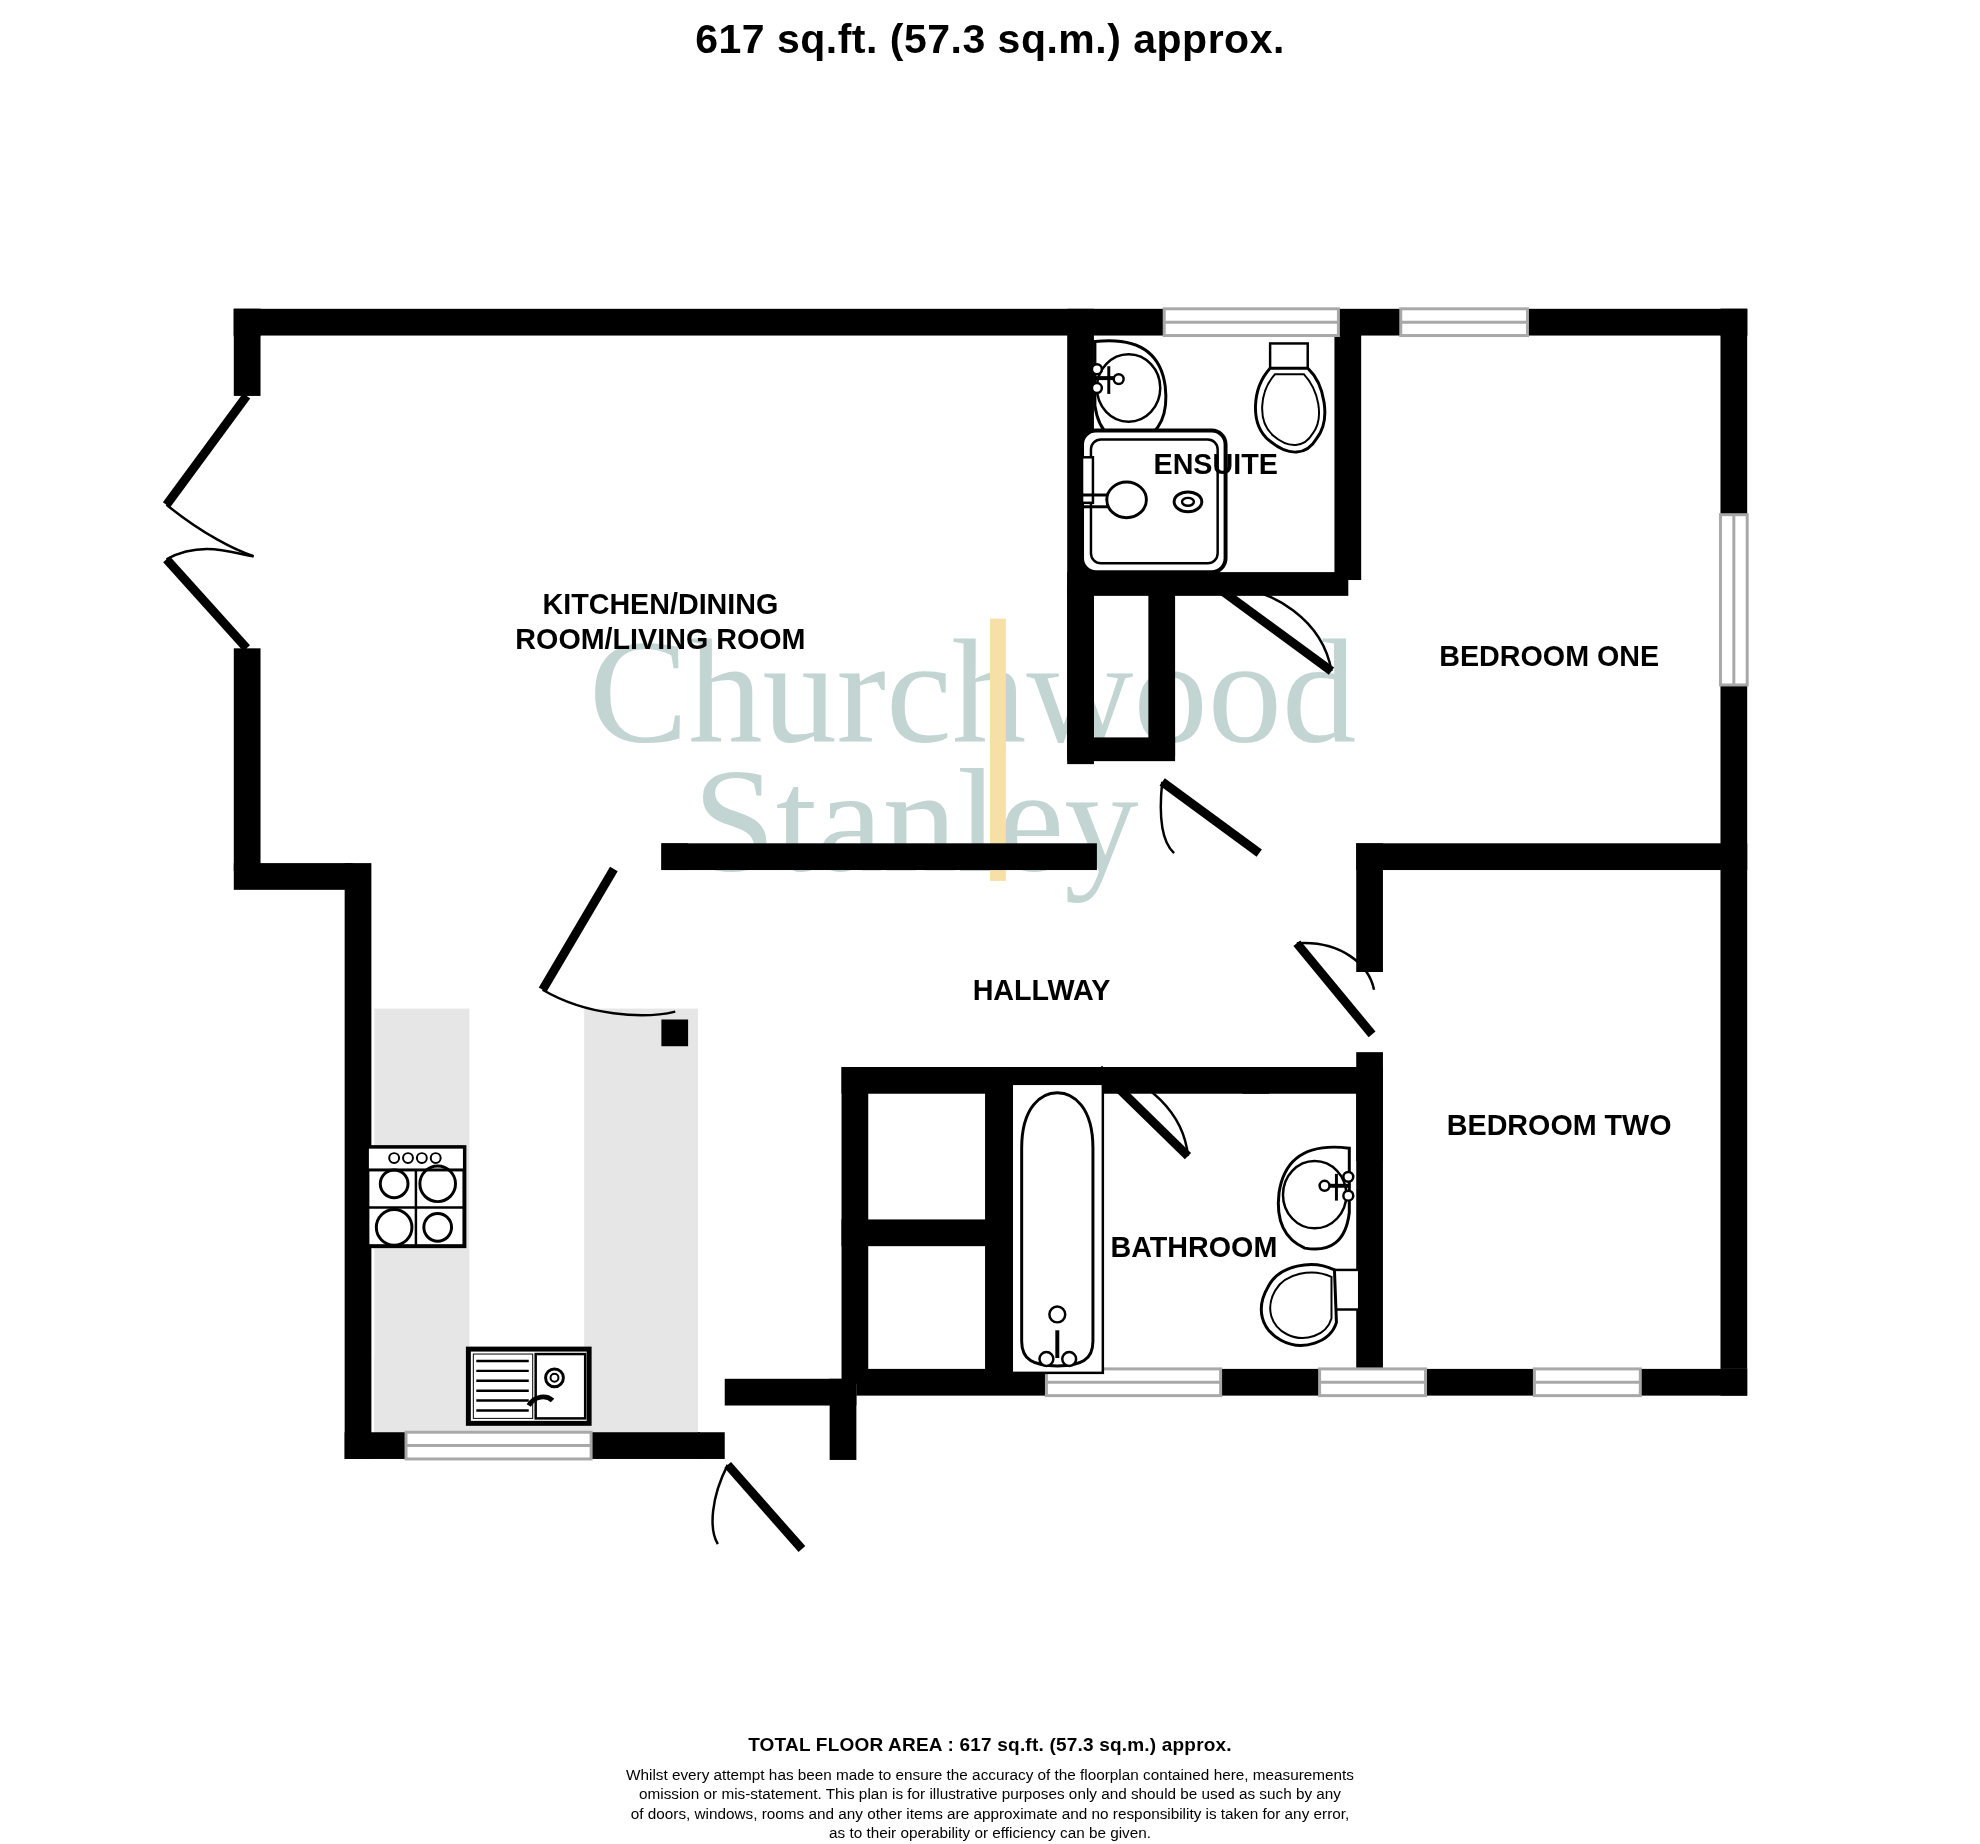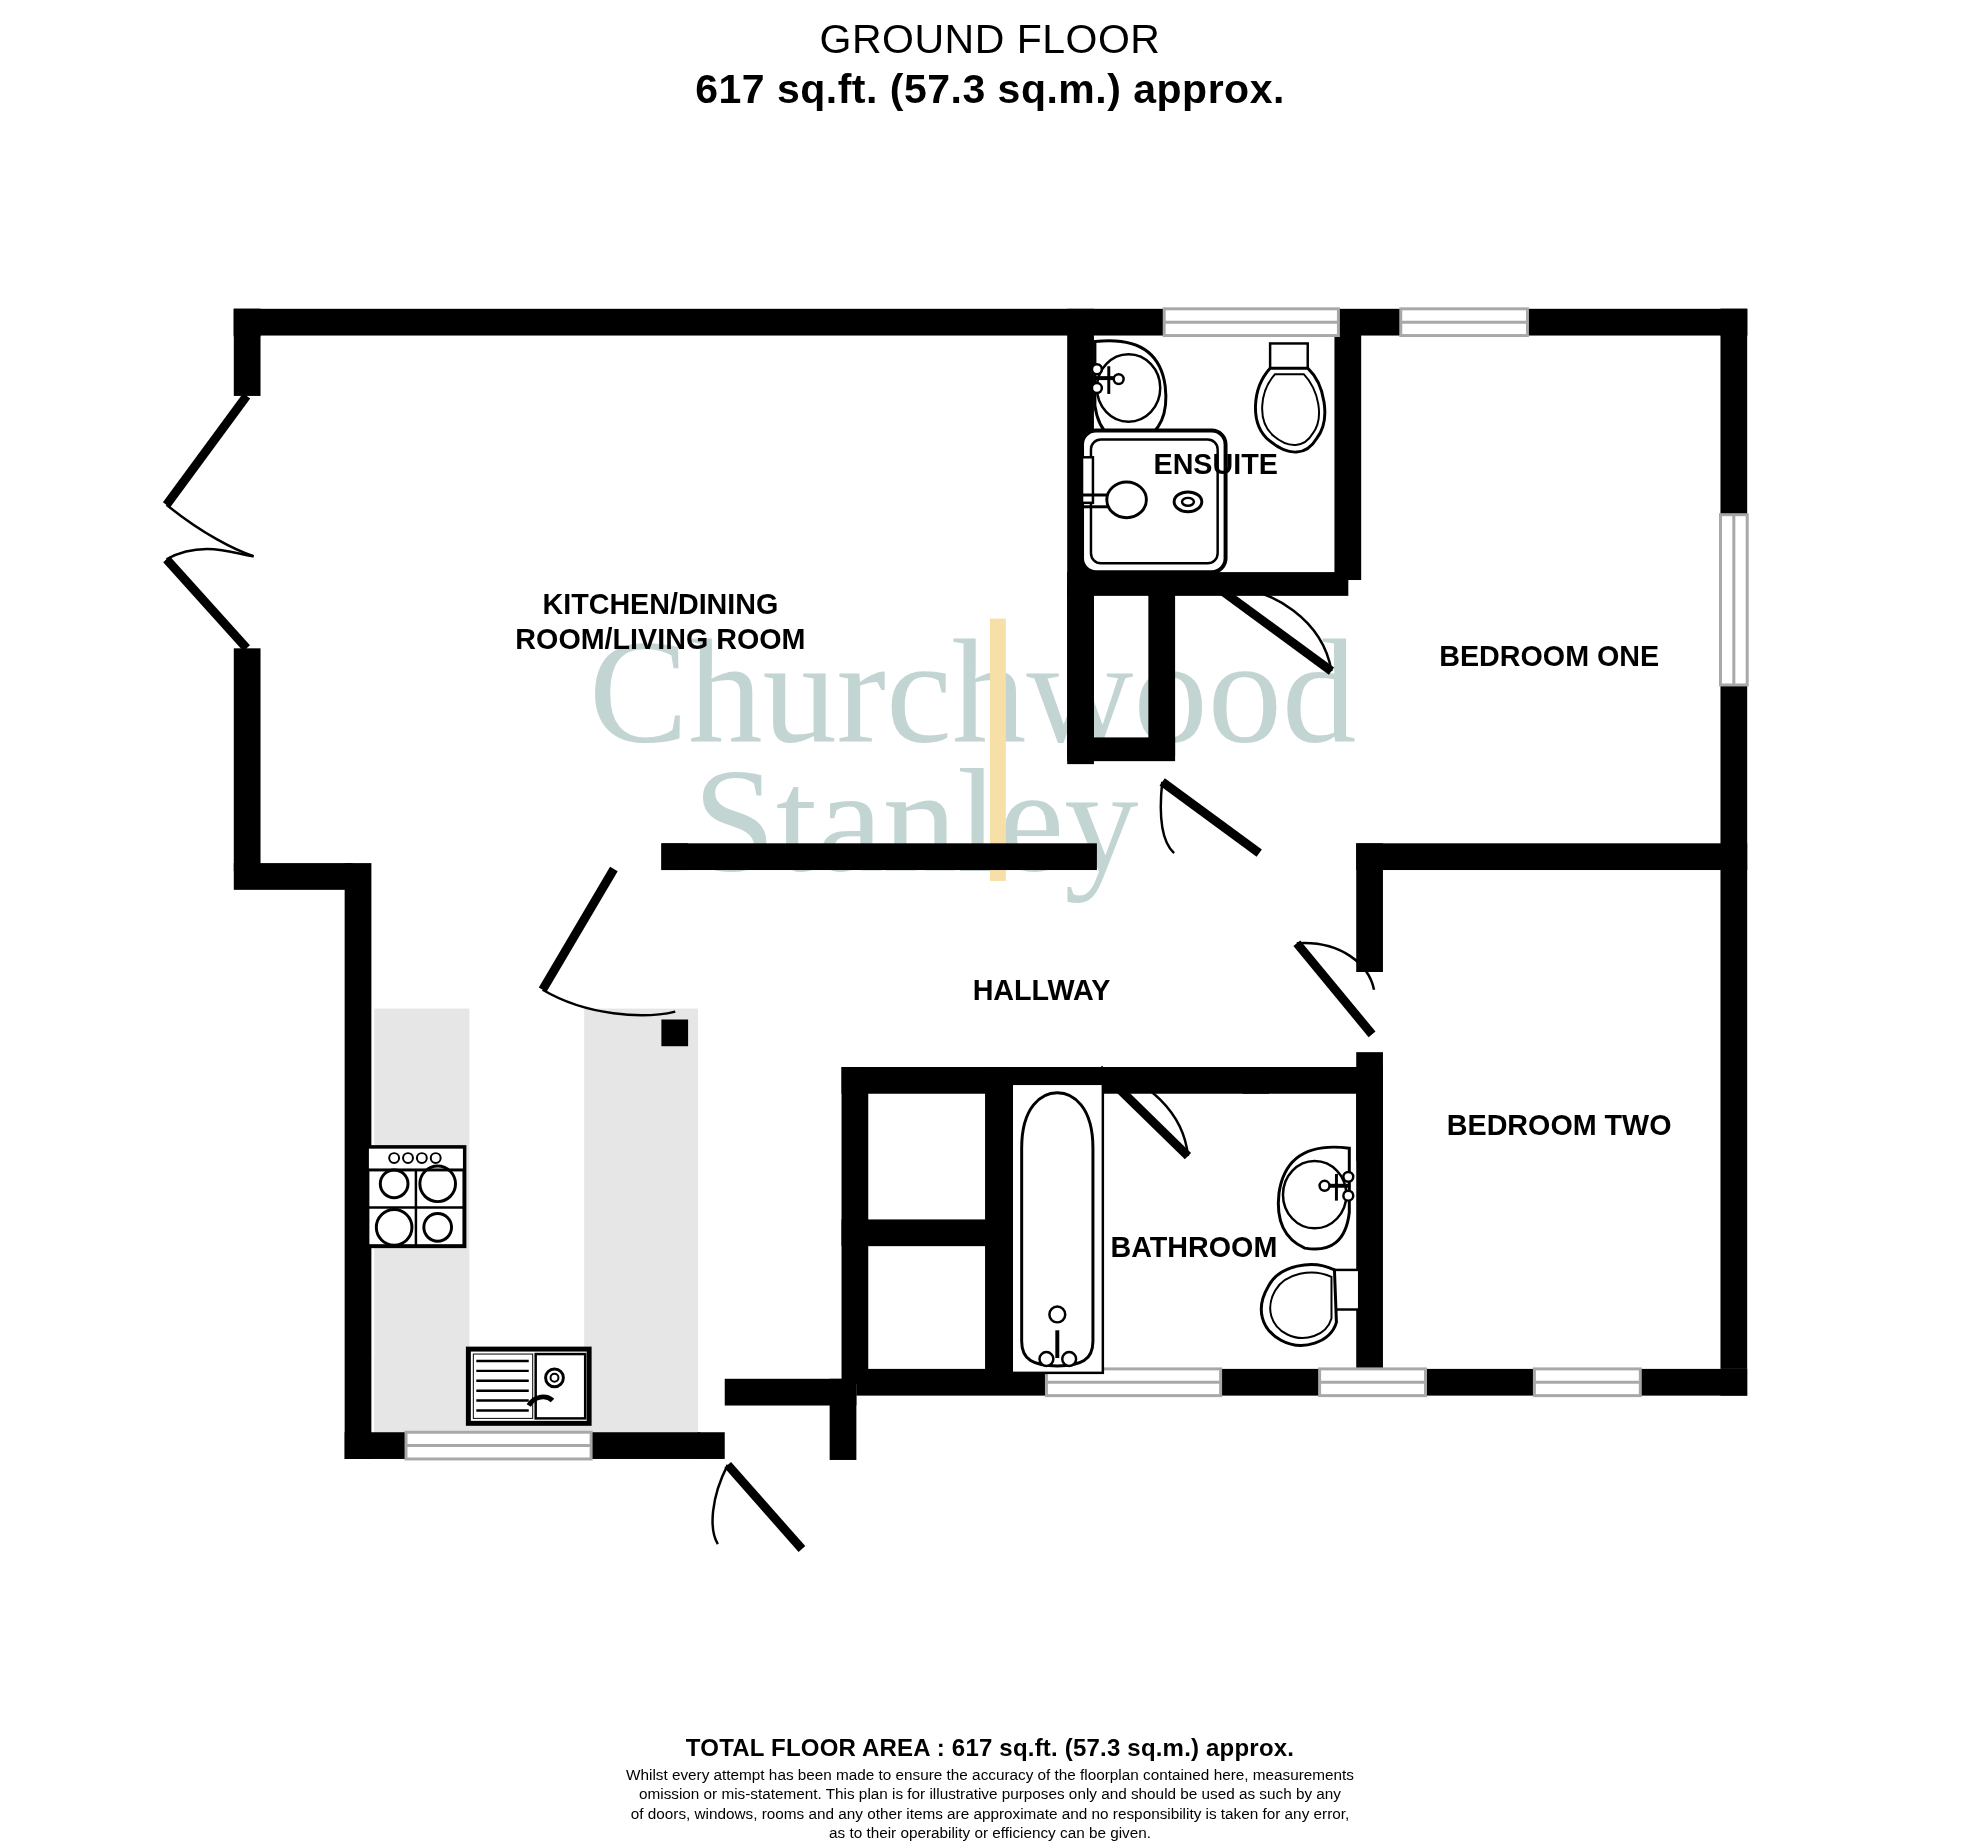--- a/index.html
+++ b/index.html
@@ -44,21 +44,21 @@
     position: absolute;
     top: 0;
     left: 0;
   }
   .footer-total {
     position: absolute;
     top: 1734px;
     left: 0;
     width: 1980px;
     text-align: center;
-    font-size: 24px;
+    font-size: 19px;
     font-weight: bold;
     letter-spacing: 0.2px;
   }
   .footer-disclaimer {
     position: absolute;
     top: 1765px;
     left: 0;
     width: 1980px;
     text-align: center;
     font-size: 15.3px;
@@ -69,21 +69,20 @@
     font-family: "Liberation Serif", serif;
     font-size: 150px;
   }
 </style>
 </head>
 <body>
 
 <div id="page">
 
   <div class="header">
-    <div class="line1">GROUND FLOOR</div>
     <div class="line2">617 sq.ft. (57.3 sq.m.) approx.</div>
   </div>
 
   <svg id="plan-svg" width="1980" height="1844" viewBox="0 0 2000 1863">
 
     <g>
       <text class="wm" x="595" y="750" fill="#c3d5d3">Churchwood</text>
       <text class="wm" x="700" y="880" fill="#c3d5d3">Stanley</text>
 
       <rect x="1000" y="625" width="16" height="135" fill="#f7e0a8"></rect>

